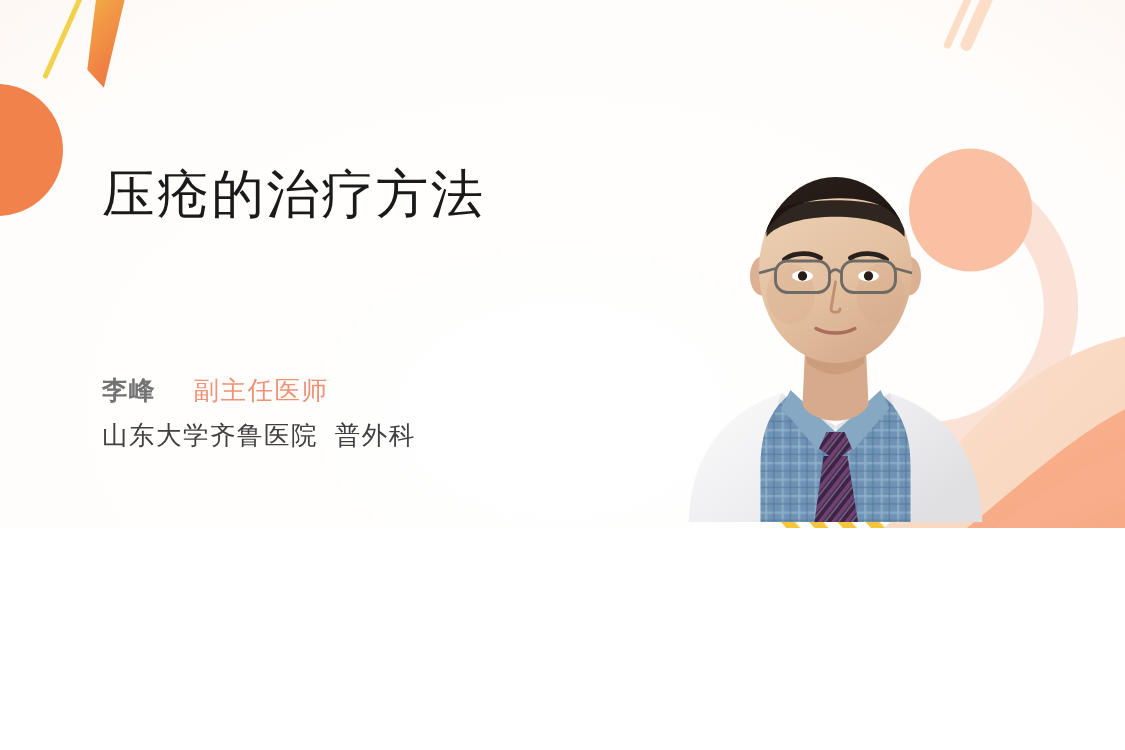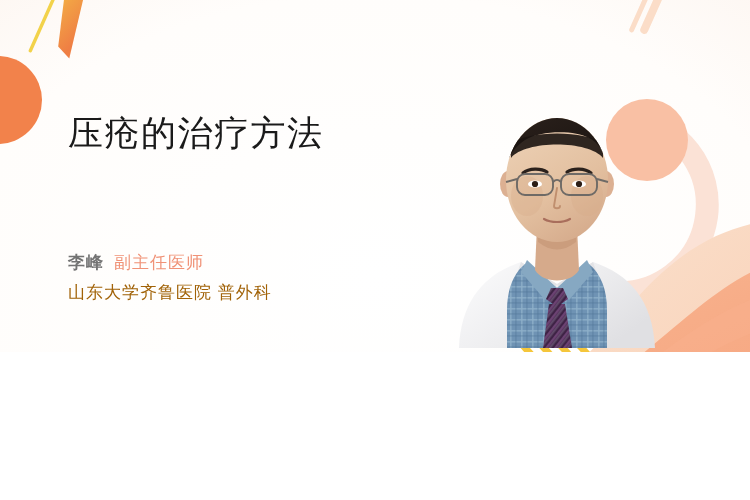--- a/index.html
+++ b/index.html
@@ -6,21 +6,21 @@
     margin: 0;
     padding: 0;
     background: #ffffff;
   }
   #stage {
     position: relative;
     width: 750px;
     height: 352px;
     overflow: hidden;
     background: #ffffff;
-    font-family: Liberation Sans, sans-serif;
+    font-family: Liberation Mono, monospace;
   }
   #bg-svg {
     position: absolute;
     left: 0;
     top: 0;
     width: 750px;
     height: 500px;
   }
 
   
@@ -51,23 +51,24 @@
     white-space: nowrap;
   }
   #speaker-name {
     font-weight: 700;
     color: #737373;
     margin-right: 10px;
   }
   #speaker-title {
     font-weight: 400;
     color: #f09277;
+    margin-left: 15px;
   }
   #speaker-affiliation {
-    color: #a16207;
+    color: #404040;
     font-weight: 400;
     text-align: right;
   }
 
   
   #portrait-wrap {
     position: absolute;
     left: 455px;
     top: 88px;
     width: 210px;

